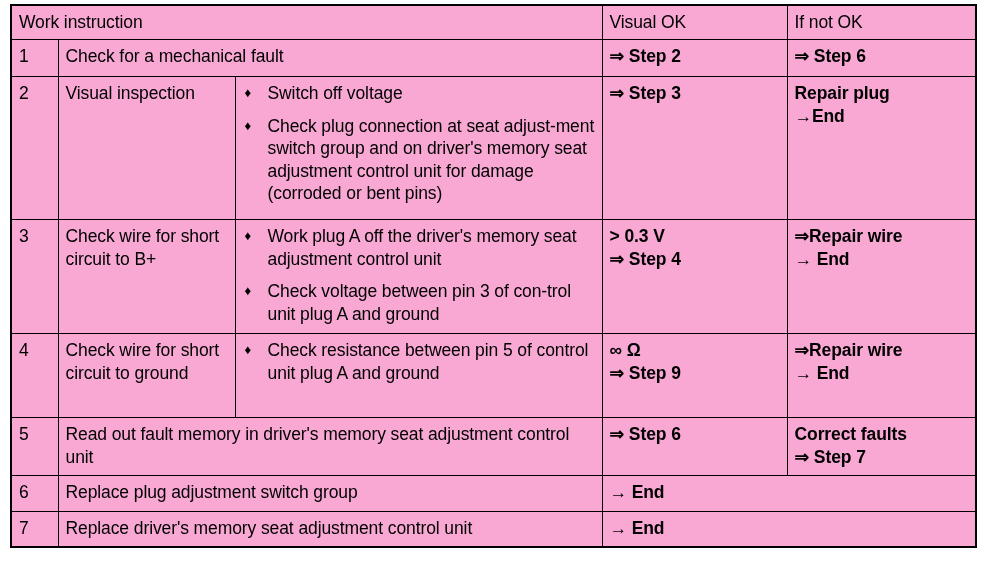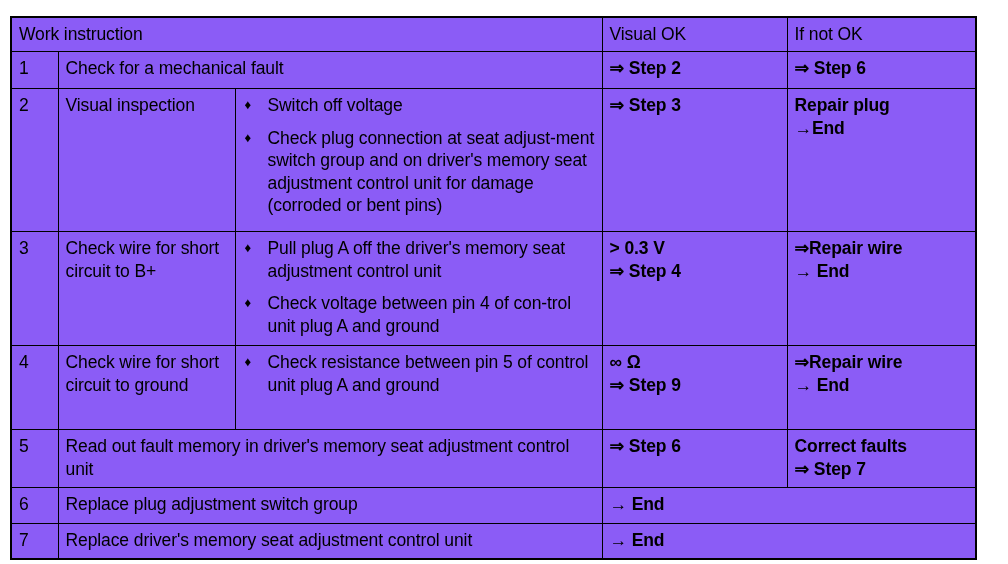--- a/index.html
+++ b/index.html
@@ -16,25 +16,25 @@
   }
   #sheet {
     position: relative;
     width: 1008px;
     height: 564px;
     background: #ffffff;
   }
   table.work-instruction {
     position: absolute;
     left: 10px;
-    top: 16px;
+    top: 4px;
     width: 965px;
     border-collapse: collapse;
     table-layout: fixed;
-    background: #8b5cf6;
+    background: #f9a8d4;
   }
   table.work-instruction td,
   table.work-instruction th {
     border: 1.5px solid #000000;
     vertical-align: top;
     padding: 5px 7px 6px 7px;
     font-size: 17.5px;
     line-height: 1.28;
     font-weight: normal;
     text-align: left;
@@ -147,25 +147,25 @@
         </td>
       </tr>
 
       <tr class="row-h-3">
         <td class="step-num">3</td>
         <td>Check wire for short circuit to B+</td>
         <td>
           <ul class="bullets">
             <li>
               <span class="diamond-icon">♦</span>
-              <span>Pull plug A off the driver's memory seat adjustment control unit</span>
-            </li>
-            <li>
-              <span class="diamond-icon">♦</span>
-              <span>Check voltage between pin 4 of con-trol unit plug A and ground</span>
+              <span>Work plug A off the driver's memory seat adjustment control unit</span>
+            </li>
+            <li>
+              <span class="diamond-icon">♦</span>
+              <span>Check voltage between pin 3 of con-trol unit plug A and ground</span>
             </li>
           </ul>
         </td>
         <td class="cell-lines">
           <span>&gt; 0.3 V</span>
           <span>⇒ Step 4</span>
         </td>
         <td class="cell-lines">
           <span>⇒Repair wire</span>
           <span>→ End</span>

